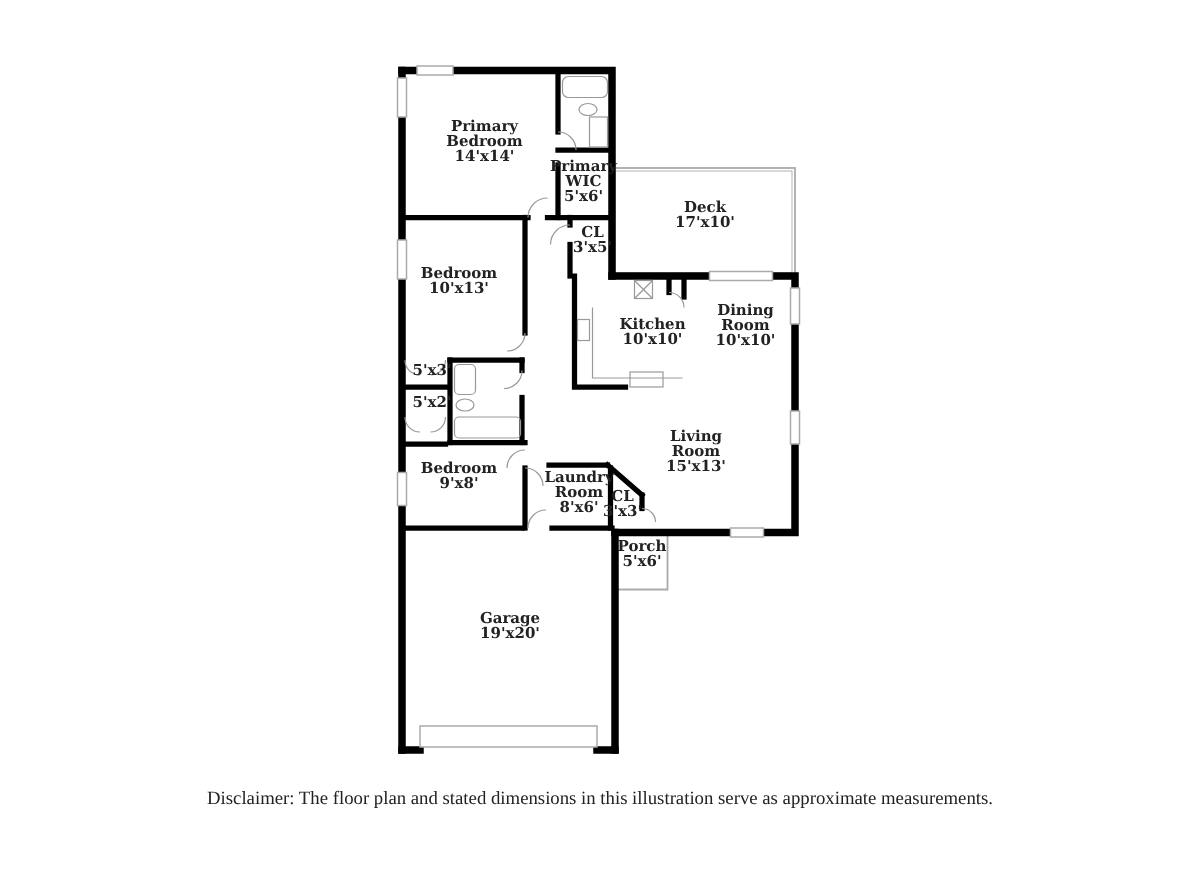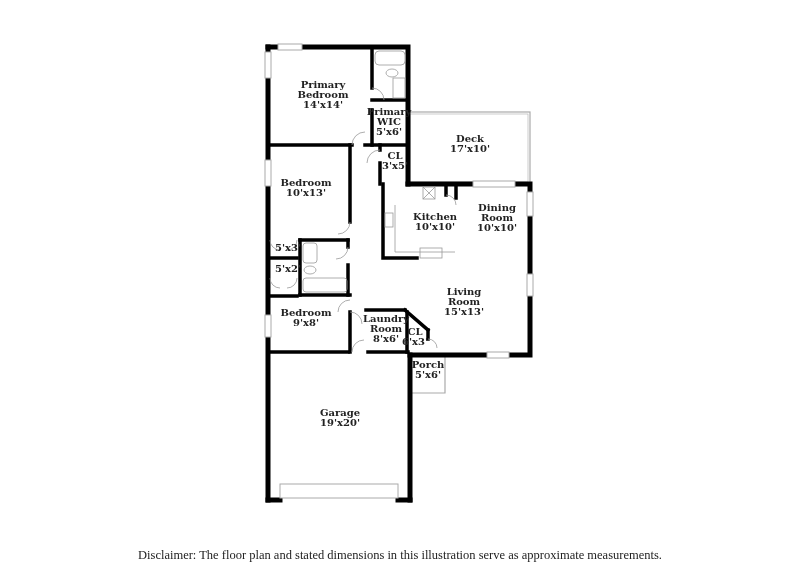--- a/index.html
+++ b/index.html
@@ -1,21 +1,21 @@
 <!DOCTYPE html>
 <html><head>
 <meta charset="utf-8">
 <style>
   html, body { margin: 0; padding: 0; background: #ffffff; }
   body { width: 800px; height: 581px; position: relative; overflow: hidden; font-family: "DejaVu Serif", "Liberation Serif", serif; }
   #plan { position: absolute; left: 0; top: 0; width: 800px; height: 581px; }
   .room-label { position: absolute; text-align: center; font-family: "DejaVu Serif", serif; font-weight: bold; font-size: 10px; line-height: 10px; color: #222; transform: translate(-50%, -50%); white-space: nowrap; }
   .room-label .dim { display: block; font-weight: bold; }
   .room-label .name-line { display: block; }
-  #disclaimer { position: absolute; left: 0; width: 800px; top: 524px; text-align: center; font-family: "Liberation Serif", serif; font-size: 12.5px; line-height: 16px; color: #222; margin-top: 23px; }
+  #disclaimer { position: absolute; left: 0; width: 800px; top: 524px; text-align: center; font-family: "Liberation Serif", serif; font-size: 12.5px; line-height: 16px; color: #222; }
   #disclaimer span { display: block; }
 </style>
 </head>
 <body>
 
 <svg id="plan" width="800" height="581" viewBox="0 0 800 581" xmlns="http://www.w3.org/2000/svg">
   <g fill="none" stroke="#aaaaaa" stroke-width="1.2">
     <rect x="408" y="112" width="122" height="72"></rect>
     <rect x="410" y="114" width="118" height="68" stroke-width="0.6"></rect>
   </g>
@@ -150,21 +150,21 @@
       <span class="name-line">Bedroom</span>
       <span class="dim">9'x8'</span>
     </div>
     <div class="room-label" style="left: 386px; top: 329px;">
       <span class="name-line">Laundry</span>
       <span class="name-line">Room</span>
       <span class="dim">8'x6'</span>
     </div>
     <div class="room-label" style="left: 415px; top: 337px;">
       <span class="name-line">CL</span>
-      <span class="dim">6'x3'</span>
+      <span class="dim">3'x3'</span>
     </div>
     <div class="room-label" style="left: 428px; top: 370px;">
       <span class="name-line">Porch</span>
       <span class="dim">5'x6'</span>
     </div>
     <div class="room-label" style="left: 340px; top: 418px;">
       <span class="name-line">Garage</span>
       <span class="dim">19'x20'</span>
     </div>
   </div>

